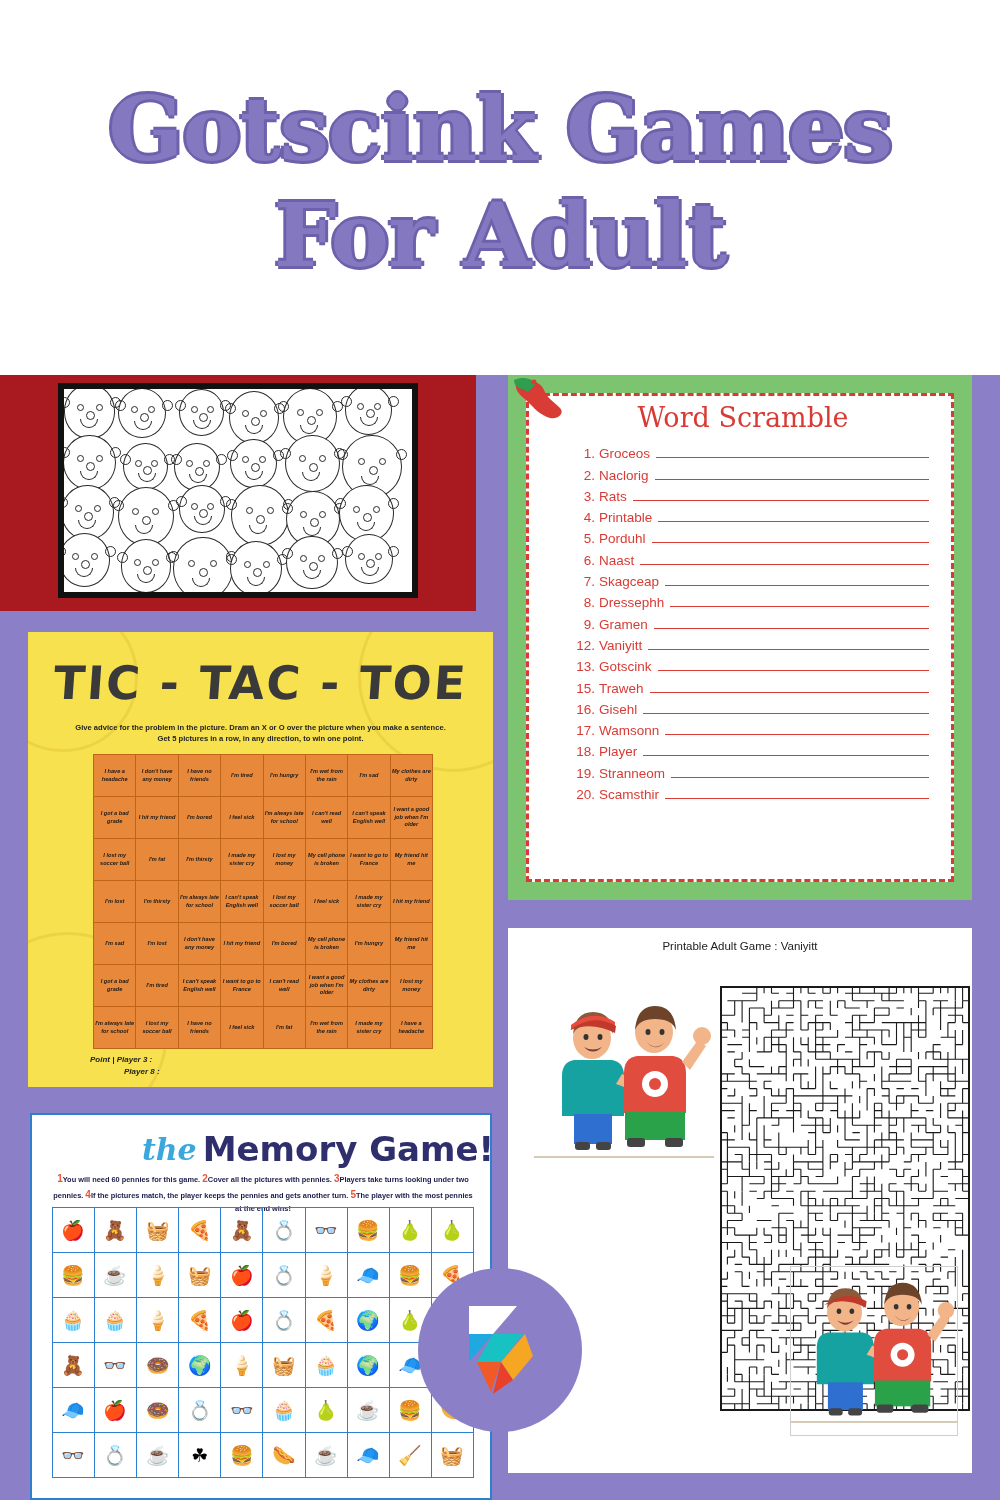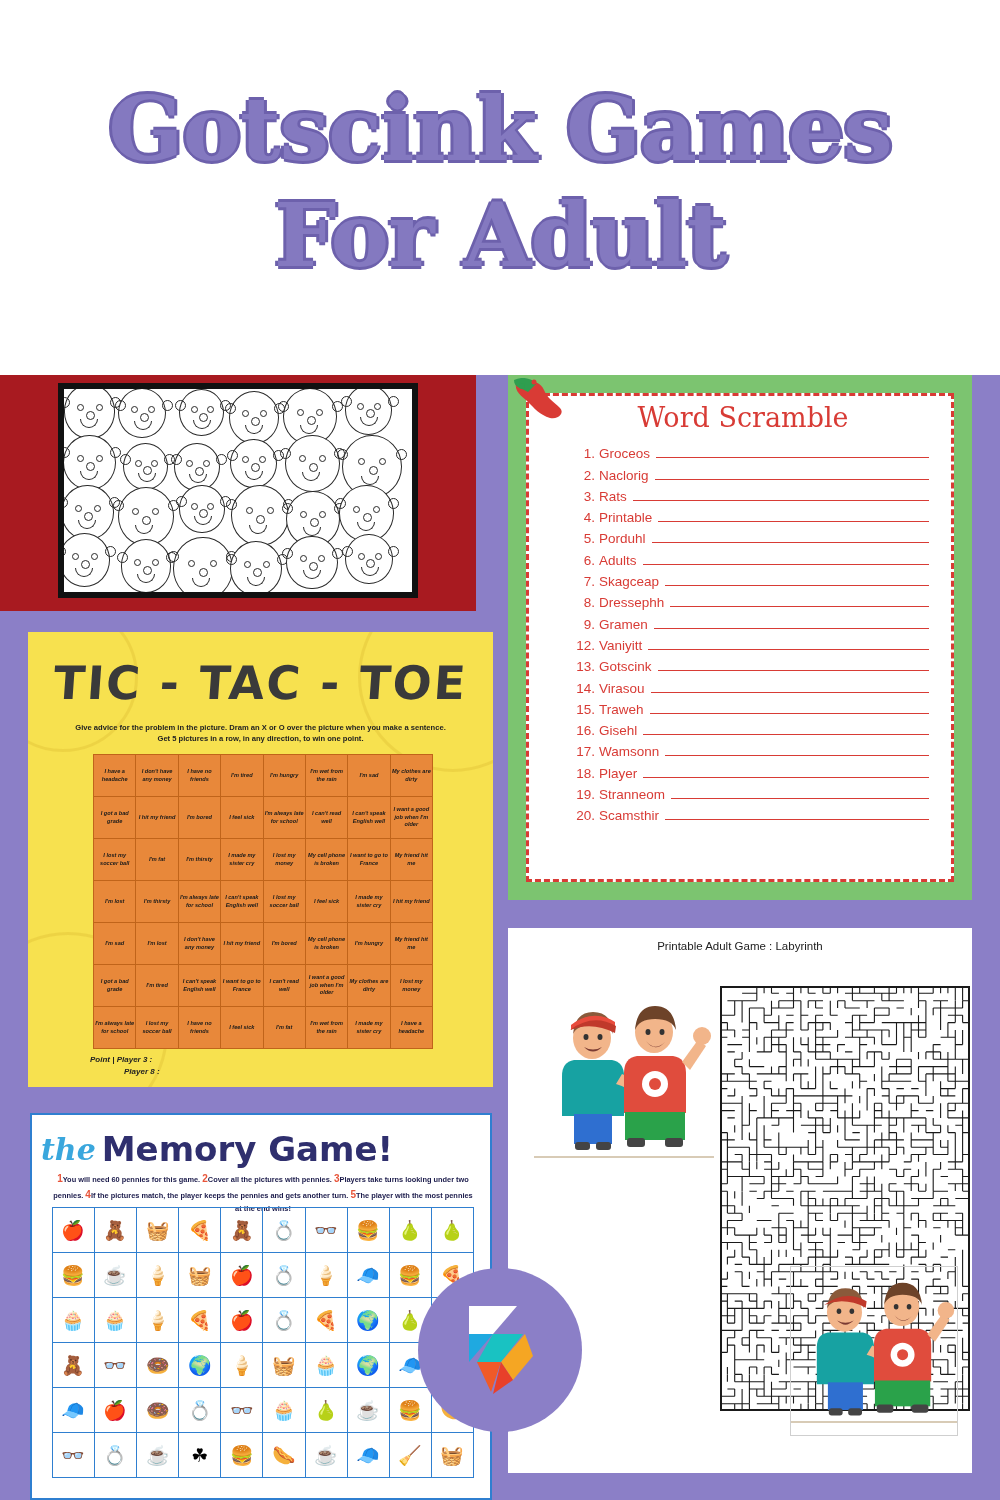--- a/index.html
+++ b/index.html
@@ -73,21 +73,21 @@
     line-height:1.35;
   }
   #ttt-points {
     position:absolute; left:62px; top:422px; font-size:8px; font-style:italic;
     font-weight:bold; color:#222; line-height:1.5;
   }
   .ttt-swirl { position:absolute; border:3px solid rgba(230,200,60,0.55); border-radius:50%; }
 
   
   #mem-panel { left:30px; top:1113px; width:462px; height:387px; background:#ffffff; border:2px solid #2f7fd0;}
-  #mem-title { position:absolute; left:0; top:14px; width:462px; text-align:left;margin-left:9px; }
+  #mem-title { position:absolute; left:0; top:14px; width:462px; text-align:right; }
   #mem-the {
     font-family:"DejaVu Serif", serif; font-style:italic; font-weight:bold;
     font-size:30px; color:#3aa7dd; vertical-align:middle;
   }
   #mem-name {
     font-family:"DejaVu Sans", sans-serif; font-weight:bold; font-size:34px;
     color:#2f2f6e; vertical-align:middle; margin-left:6px;
   }
   #mem-rules {
     position:absolute; left:18px; top:56px; width:426px; text-align:center;
@@ -549,21 +549,21 @@
           <span class="word">Printable</span>
           <span class="blank"></span>
         </li>
         <li>
           <span class="num">5.</span>
           <span class="word">Porduhl</span>
           <span class="blank"></span>
         </li>
         <li>
           <span class="num">6.</span>
-          <span class="word">Adults</span>
+          <span class="word">Naast</span>
           <span class="blank"></span>
         </li>
         <li>
           <span class="num">7.</span>
           <span class="word">Skagceap</span>
           <span class="blank"></span>
         </li>
         <li>
           <span class="num">8.</span>
           <span class="word">Dressephh</span>
@@ -575,25 +575,20 @@
           <span class="blank"></span>
         </li>
         <li>
           <span class="num">12.</span>
           <span class="word">Vaniyitt</span>
           <span class="blank"></span>
         </li>
         <li>
           <span class="num">13.</span>
           <span class="word">Gotscink</span>
-          <span class="blank"></span>
-        </li>
-        <li>
-          <span class="num">14.</span>
-          <span class="word">Virasou</span>
           <span class="blank"></span>
         </li>
         <li>
           <span class="num">15.</span>
           <span class="word">Traweh</span>
           <span class="blank"></span>
         </li>
         <li>
           <span class="num">16.</span>
           <span class="word">Gisehl</span>
@@ -623,21 +618,21 @@
   </div>
 </div>
 <svg id="ws-sock" viewBox="0 0 60 42">
   <path d="M6 4 C14 0 30 2 34 12 C37 20 44 24 50 30 C55 35 48 42 40 40 C30 37 24 30 18 24 C12 18 4 14 6 4 Z" fill="#d93b35"></path>
   <path d="M4 2 C12 -2 22 0 26 6 L18 14 C12 10 4 10 4 2 Z" fill="#2f9e4f"></path>
   <circle cx="12" cy="8" r="3" fill="#2f9e4f"></circle>
   <circle cx="24" cy="4" r="2.5" fill="#d93b35"></circle>
 </svg>
 
 <div class="panel" id="lab-panel">
-  <div id="lab-title">Printable Adult Game : Labyrinth</div>
+  <div id="lab-title">Printable Adult Game : Vaniyitt</div>
 
   <div id="lab-kids-top">
     <div class="kid-floor"></div>
     <svg viewBox="0 0 180 180" width="180" height="180">
 
       <ellipse cx="58" cy="48" rx="19" ry="21" fill="#f2b58a"></ellipse>
       <path d="M39 44 q2 -22 20 -22 q19 0 20 22 q-3 -9 -20 -9 q-16 0 -20 9Z" fill="#8a5a3b"></path>
       <path d="M37 40 q22 -16 44 -3 l0 -5 q-22 -14 -44 3Z" fill="#e84c3d"></path>
       <path d="M36 40 q23 -17 46 -4 l-1 7 q-23 -12 -45 -3Z" fill="#c0392b"></path>
       <ellipse cx="52" cy="47" rx="2.5" ry="3" fill="#333"></ellipse>

